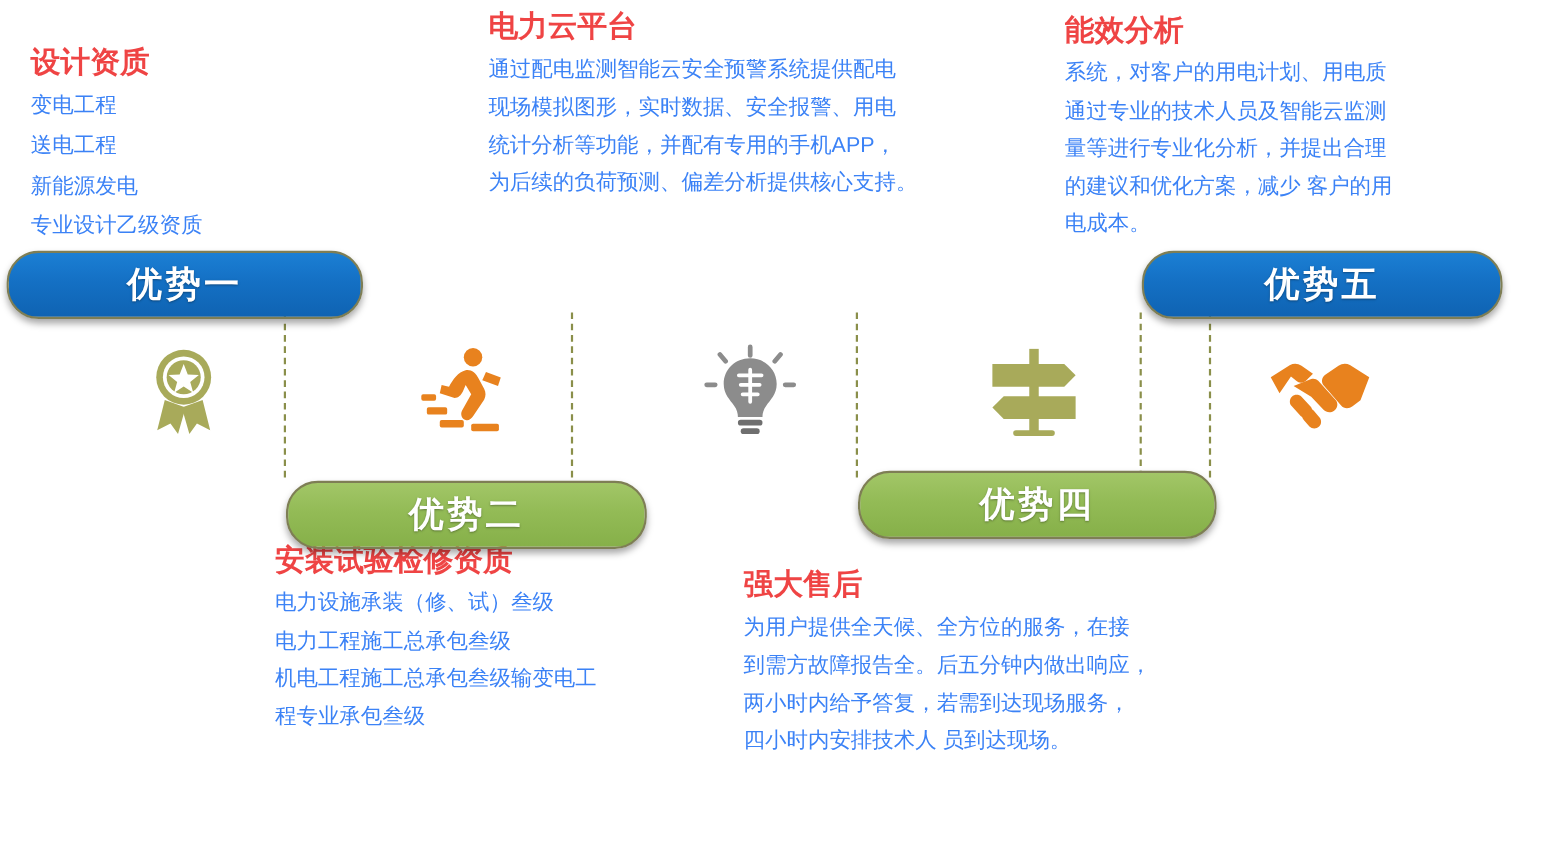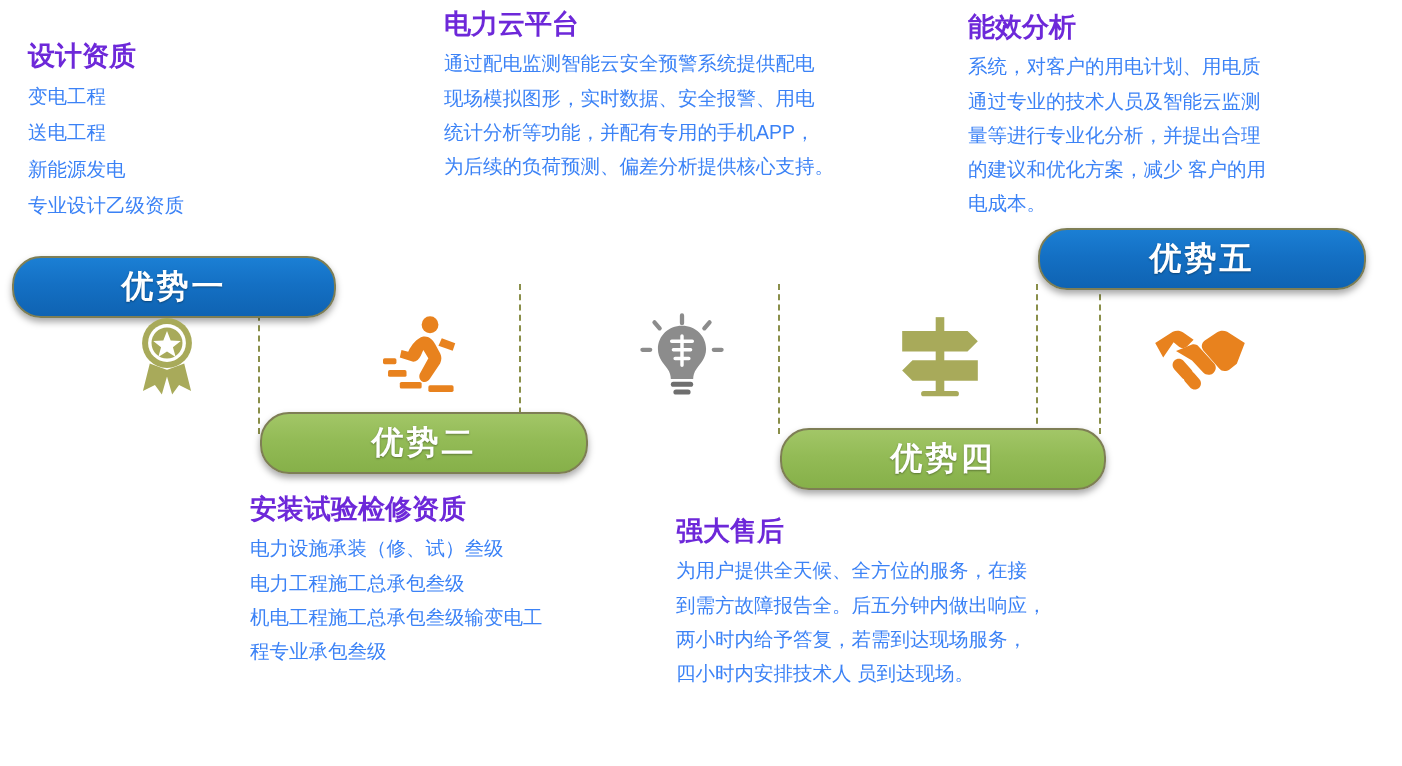--- a/index.html
+++ b/index.html
@@ -21,21 +21,21 @@
     left: 0; top: 0;
     width: 1402px;
     height: 766px;
   }
 
   
   .block { position: absolute; }
   .block .heading {
     font-size: 27px;
     font-weight: bold;
-    color: #6d28d9;
+    color: #ef4444;
     line-height: 1.2;
     margin-bottom: 6px;
     white-space: nowrap;
   }
   .block .body {
     font-size: 19.5px;
     line-height: 1.75;
     color: #3b82f6;
   }
 
@@ -71,22 +71,22 @@
   }
   .pill.blue {
     background: linear-gradient(180deg, #1b7fd4 0%, #1470c4 45%, #0f63b2 100%);
     border: 2px solid #7e7e55;
   }
   .pill.green {
     background: linear-gradient(180deg, #a2c667 0%, #93bb56 45%, #86b049 100%);
     border: 2px solid #7e7e55;
   }
 
-  #pill-1 { left: 12px;   top: 228px; width: 320px; margin-top: 28px; }
-  #pill-2 { left: 260px; top: 412px; width: 324px; }
+  #pill-1 { left: 6px;   top: 228px; width: 320px; }
+  #pill-2 { left: 260px; top: 437px; width: 324px; }
   #pill-3 { left: 520px; top: 228px; width: 324px; }
   #pill-4 { left: 780px; top: 428px; width: 322px; }
   #pill-5 { left: 1038px;top: 228px; width: 324px; }
 
   
   .icon-wrap {
     position: absolute;
     width: 100px;
     height: 86px;
     display: flex;

